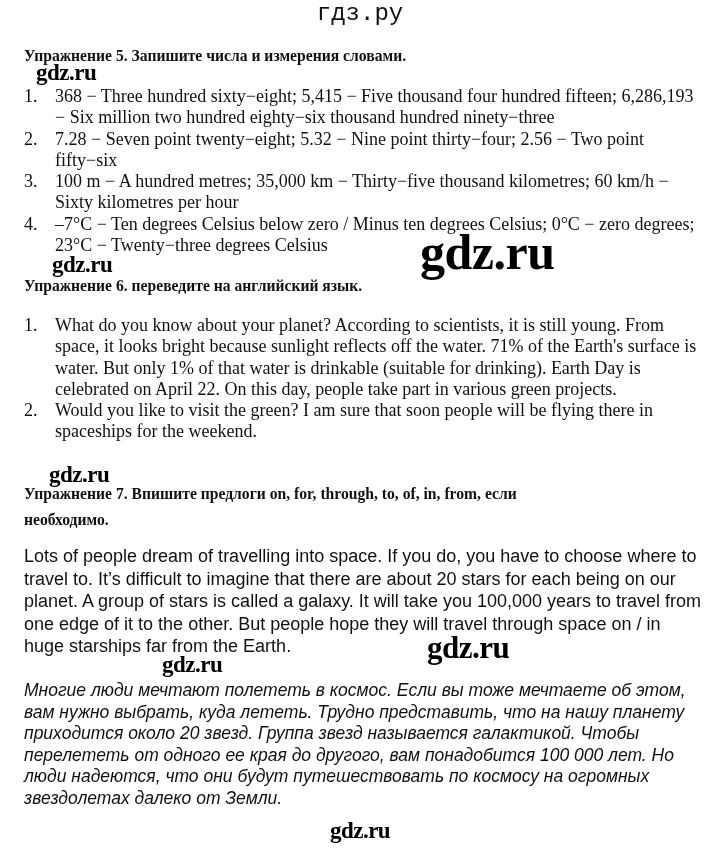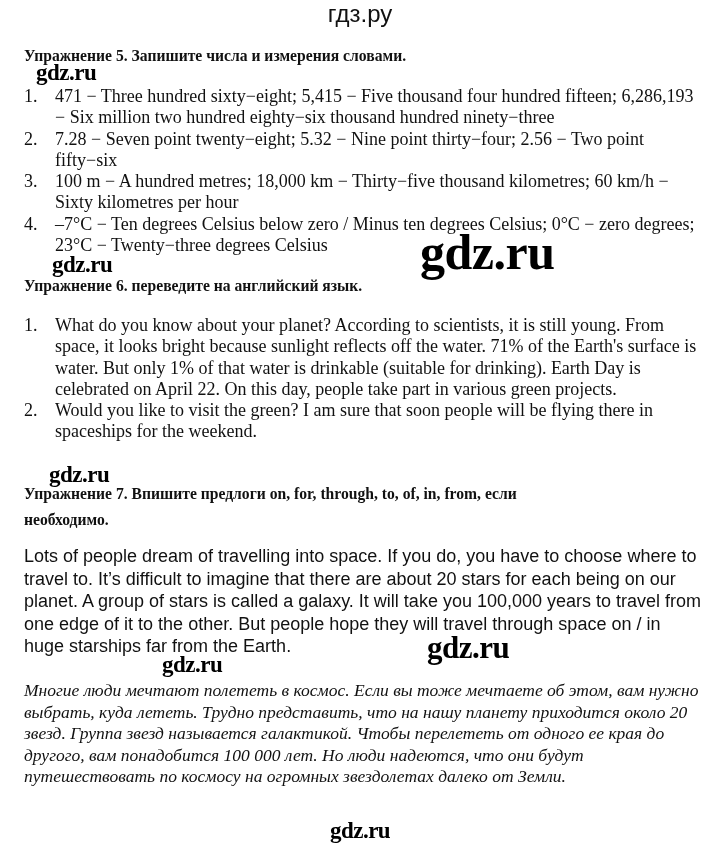--- a/index.html
+++ b/index.html
@@ -1,46 +1,46 @@
 <!DOCTYPE html>
 <html><head>
   <meta charset="utf-8">
   <style>
     html, body { margin: 0; padding: 0; background: #ffffff; }
     body { width: 720px; height: 851px; position: relative; overflow: hidden; color: #111; }
     .wm { position: absolute; font-family: Liberation Serif, serif; font-weight: bold; color: #000; letter-spacing: -0.5px; }
-    .site-title { position: absolute; left: 0; width: 720px; top: 0px; text-align: center; font-family: Liberation Sans, sans-serif; font-size: 24px; color: #111; }
+    .site-title { position: absolute; left: 0; width: 720px; top: 0px; text-align: center; font-family: Liberation Mono, monospace; font-size: 24px; color: #111; }
     .heading { position: absolute; left: 24px; font-family: "Liberation Serif", serif; font-weight: bold; font-size: 17px; line-height: 24px; transform: scaleX(0.92); transform-origin: left top; white-space: nowrap; }
     .olist { position: absolute; left: 24px; width: 680px; font-family: "Liberation Serif", serif; font-size: 18px; line-height: 21.3px; }
     .olist .item { display: flex; }
     .olist .num { width: 31px; flex: none; }
     .olist .txt { flex: 1; }
     .para { position: absolute; left: 24px; width: 680px; font-family: Liberation Sans, sans-serif; font-size: 18px; line-height: 22.5px; }
-    .italic-para { position: absolute; left: 24px; width: 680px; font-family: Liberation Serif, serif; font-style: italic; font-size: 17.5px; line-height: 21.5px; }
+    .italic-para { position: absolute; left: 24px; width: 680px; font-family: Liberation Sans, sans-serif; font-style: italic; font-size: 17.5px; line-height: 21.5px; }
   </style>
 </head>
 <body>
 
 <div class="site-title">гдз.ру</div>
 
 <div class="heading" style="top:44px;">Упражнение 5. Запишите числа и измерения словами.</div>
 <div class="wm" style="left:36px; top:60px; font-size:23px;">gdz.ru</div>
 
 <div class="olist" style="top:86px;">
   <div class="item">
     <span class="num">1.</span>
-    <span class="txt">471 − Three hundred sixty−eight; 5,415 − Five thousand four hundred fifteen; 6,286,193 − Six million two hundred eighty−six thousand hundred ninety−three</span>
+    <span class="txt">368 − Three hundred sixty−eight; 5,415 − Five thousand four hundred fifteen; 6,286,193 − Six million two hundred eighty−six thousand hundred ninety−three</span>
   </div>
   <div class="item">
     <span class="num">2.</span>
     <span class="txt">7.28 − Seven point twenty−eight; 5.32 − Nine point thirty−four; 2.56 − Two point fifty−six</span>
   </div>
   <div class="item">
     <span class="num">3.</span>
-    <span class="txt">100 m − A hundred metres; 18,000 km − Thirty−five thousand kilometres; 60 km/h − Sixty kilometres per hour</span>
+    <span class="txt">100 m − A hundred metres; 35,000 km − Thirty−five thousand kilometres; 60 km/h − Sixty kilometres per hour</span>
   </div>
   <div class="item">
     <span class="num">4.</span>
     <span class="txt">–7°C − Ten degrees Celsius below zero / Minus ten degrees Celsius; 0°C − zero degrees; 23°C − Twenty−three degrees Celsius</span>
   </div>
 </div>
 
 <div class="wm" style="left:52px; top:252px; font-size:23px;">gdz.ru</div>
 <div class="wm" style="left:420px; top:222px; font-size:50px; line-height:60px;">gdz.ru</div>
 

